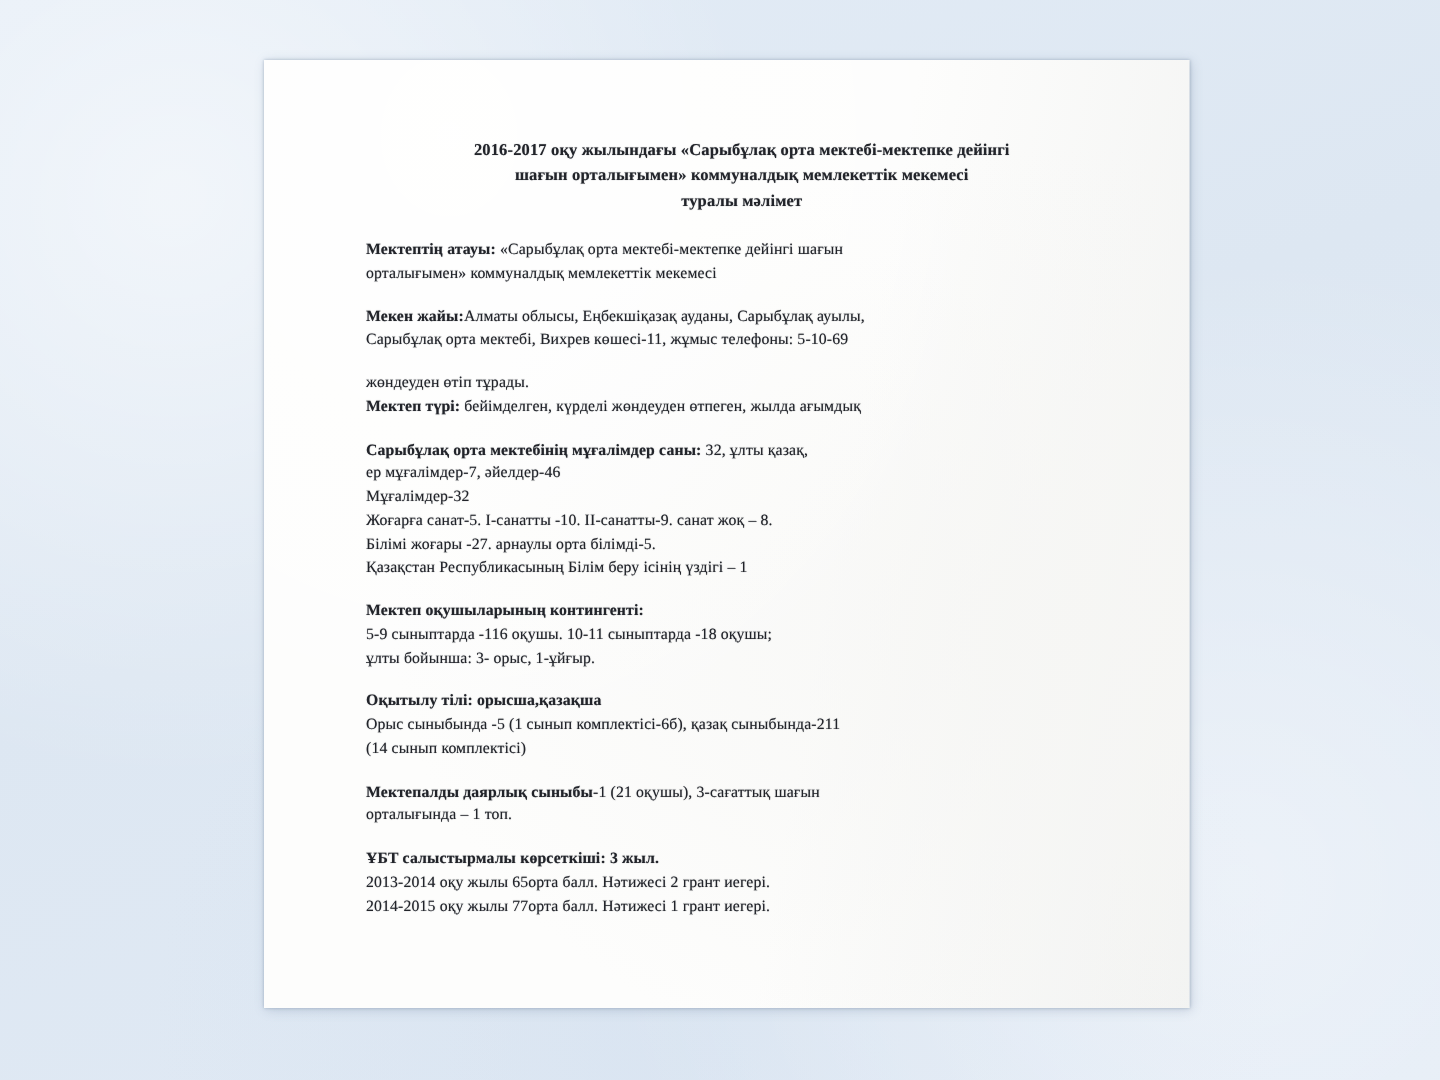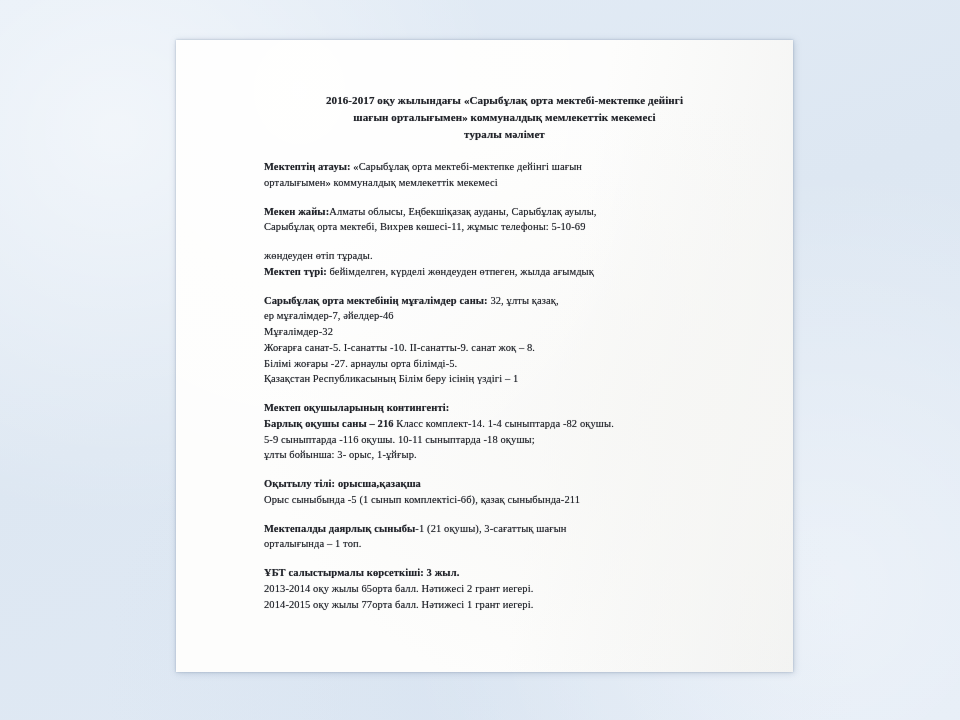--- a/index.html
+++ b/index.html
@@ -54,21 +54,21 @@
     background:
       radial-gradient(ellipse at 20% 8%, rgba(255,255,255,0.85) 0%, rgba(255,255,255,0) 55%),
       radial-gradient(ellipse at 90% 60%, rgba(246,246,244,0.9) 0%, rgba(246,246,244,0) 60%),
       linear-gradient(100deg, rgba(250,250,249,0) 60%, rgba(238,239,238,0.75) 100%);
     pointer-events: none;
   }
 
   #doc {
     position: relative;
     z-index: 2;
-    padding: 52px 34px 0 88px;
+    padding: 52px 34px 0 68px;
     color: #22242a;
     font-size: 10.5px;
     line-height: 1.5;
     letter-spacing: 0.1px;
     
     text-shadow: 0 0 0.7px rgba(40,45,55,0.55);
   }
 
   .title {
     text-align: center;
@@ -123,28 +123,28 @@
         <div class="line"><span class="b">Сарыбұлақ орта мектебінің мұғалімдер саны:</span><span> 32, ұлты қазақ,</span></div>
         <div class="line">ер мұғалімдер-7, әйелдер-46</div>
         <div class="line">Мұғалімдер-32</div>
         <div class="line">Жоғарға санат-5. I-санатты -10.  II-санатты-9. санат жоқ – 8.</div>
         <div class="line">Білімі жоғары -27. арнаулы орта білімді-5.</div>
         <div class="line">Қазақстан Республикасының Білім беру ісінің үздігі – 1</div>
       </div>
 
       <div class="block">
         <div class="line b">Мектеп оқушыларының контингенті:</div>
-        <div class="line"><span class="b">Барлық оқушы саны – 216</span><span>  Класс комплект-14. 1-4 сыныптарда -82 оқушы.</span></div>
         <div class="line">5-9 сыныптарда -116 оқушы.  10-11 сыныптарда -18 оқушы;</div>
         <div class="line">ұлты бойынша: 3-  орыс, 1-ұйғыр.</div>
       </div>
 
       <div class="block">
         <div class="line b">Оқытылу тілі: орысша,қазақша</div>
         <div class="line">Орыс сыныбында -5 (1 сынып комплектісі-6б), қазақ сыныбында-211</div>
+        <div class="line">(14 сынып комплектісі)</div>
       </div>
 
       <div class="block">
         <div class="line"><span class="b">Мектепалды даярлық сыныбы</span><span>-1 (21 оқушы), 3-сағаттық шағын</span></div>
         <div class="line">орталығында – 1 топ.</div>
       </div>
 
       <div class="block">
         <div class="line b">ҰБТ салыстырмалы көрсеткіші: 3 жыл.</div>
         <div class="line">2013-2014 оқу жылы  65орта балл. Нәтижесі 2 грант иегері.</div>

